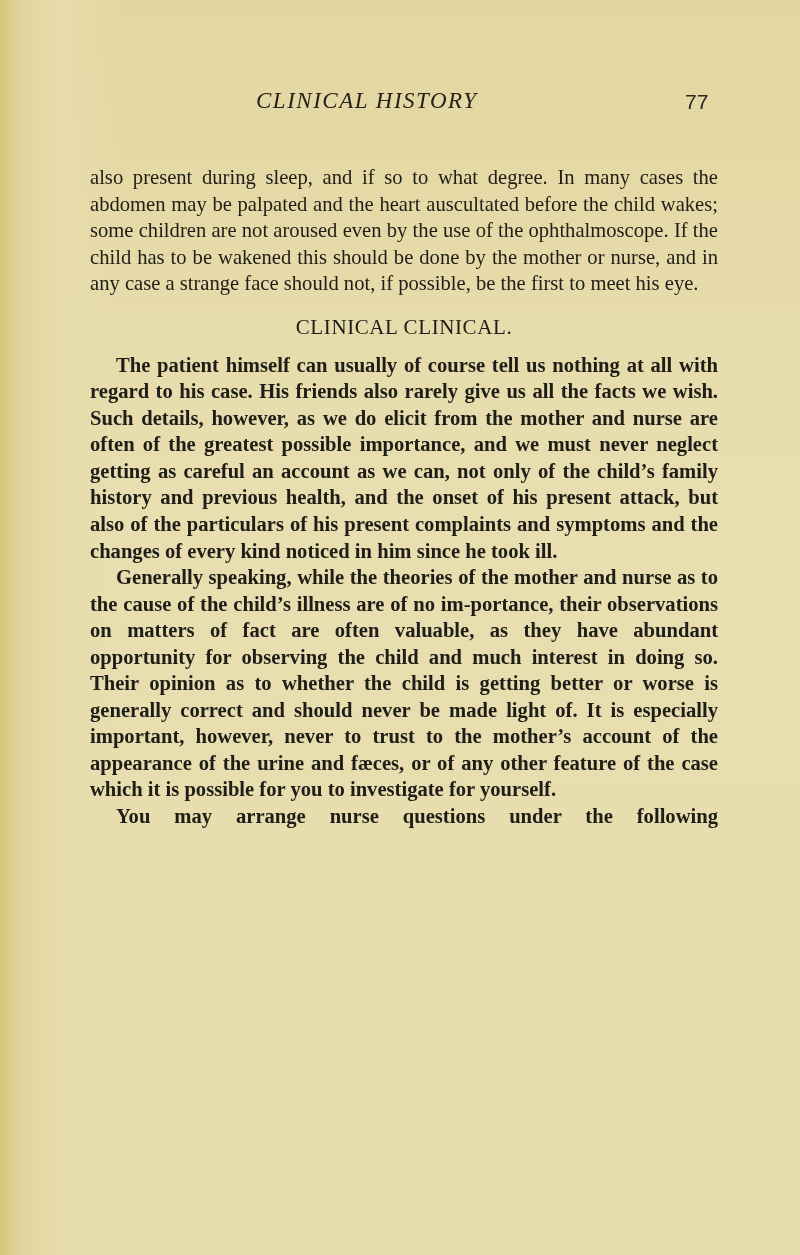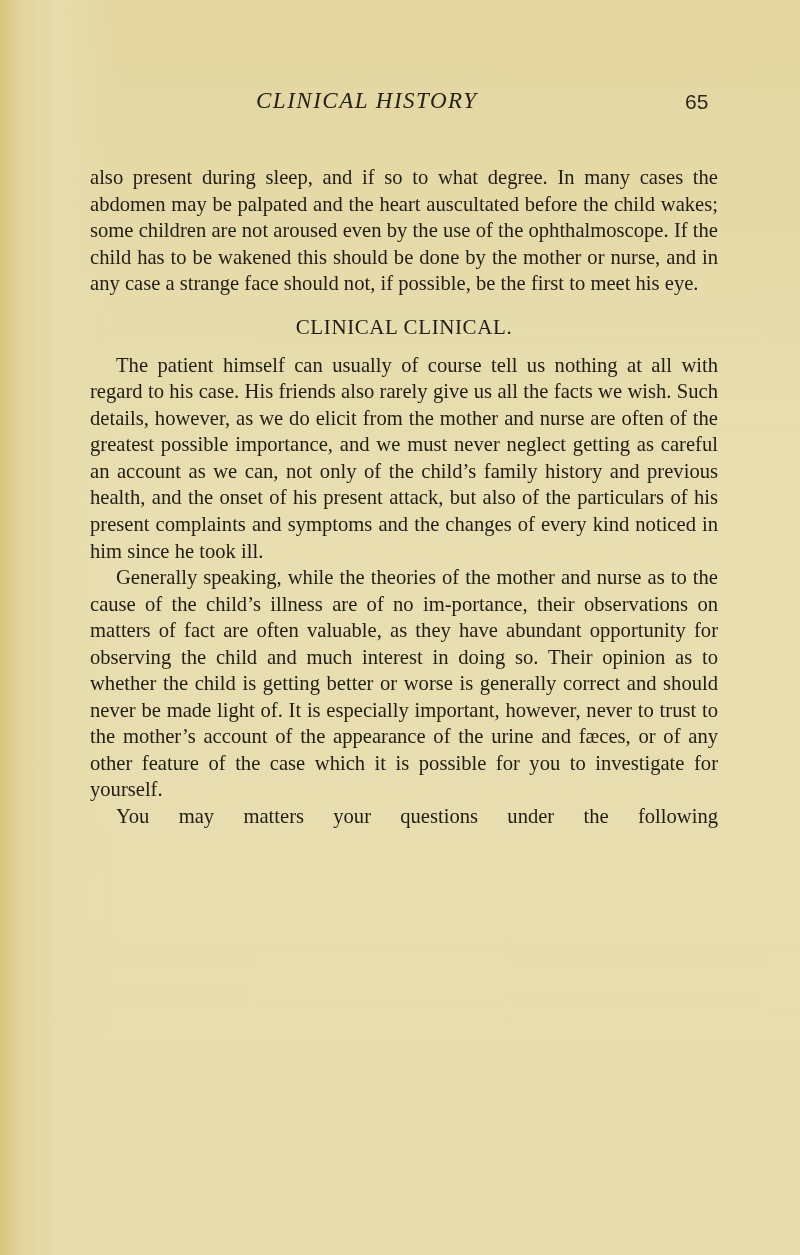--- a/index.html
+++ b/index.html
@@ -56,41 +56,42 @@
       line-height: 26.55px;
       text-align: justify;
       color: #1f1d17;
       margin-top: 40px;
     }
     .body-text p {
       margin: 0;
     }
     .body-text p.indent {
       text-indent: 26px;
+      font-weight: bold;
     }
     .section-heading {
       margin: 15px 0 10px 0 !important;
       text-align: center;
       font-size: 21px;
       letter-spacing: 0.6px;
       text-indent: 0;
       line-height: 30px;
     }
   </style>
 </head>
 <body>
 
 <div class="page">
 
   <div class="running-head">
     <span class="running-title">CLINICAL HISTORY</span>
-    <span class="page-number">65</span>
+    <span class="page-number">77</span>
   </div>
 
   <div class="body-text">
     <p>also present during sleep, and if so to what degree. In many cases the abdomen may be palpated and the heart auscultated before the child wakes; some children are not aroused even by the use of the ophthalmoscope. If the child has to be wakened this should be done by the mother or nurse, and in any case a strange face should not, if possible, be the first to meet his eye.</p>
     <p class="section-heading">CLINICAL CLINICAL.</p>
     <p class="indent">The patient himself can usually of course tell us nothing at all with regard to his case. His friends also rarely give us all the facts we wish. Such details, however, as we do elicit from the mother and nurse are often of the greatest possible importance, and we must never neglect getting as careful an account as we can, not only of the child’s family history and previous health, and the onset of his present attack, but also of the particulars of his present complaints and symptoms and the changes of every kind noticed in him since he took ill.</p>
     <p class="indent">Generally speaking, while the theories of the mother and nurse as to the cause of the child’s illness are of no im-portance, their observations on matters of fact are often valuable, as they have abundant opportunity for observing the child and much interest in doing so. Their opinion as to whether the child is getting better or worse is generally correct and should never be made light of. It is especially important, however, never to trust to the mother’s account of the appearance of the urine and fæces, or of any other feature of the case which it is possible for you to investigate for yourself.</p>
-    <p class="indent" style="text-align: justify; text-align-last: justify;">You may matters your questions under the following</p>
+    <p class="indent" style="text-align: justify; text-align-last: justify;">You may arrange nurse questions under the following</p>
   </div>
 
 </div>
 
 </body></html>

